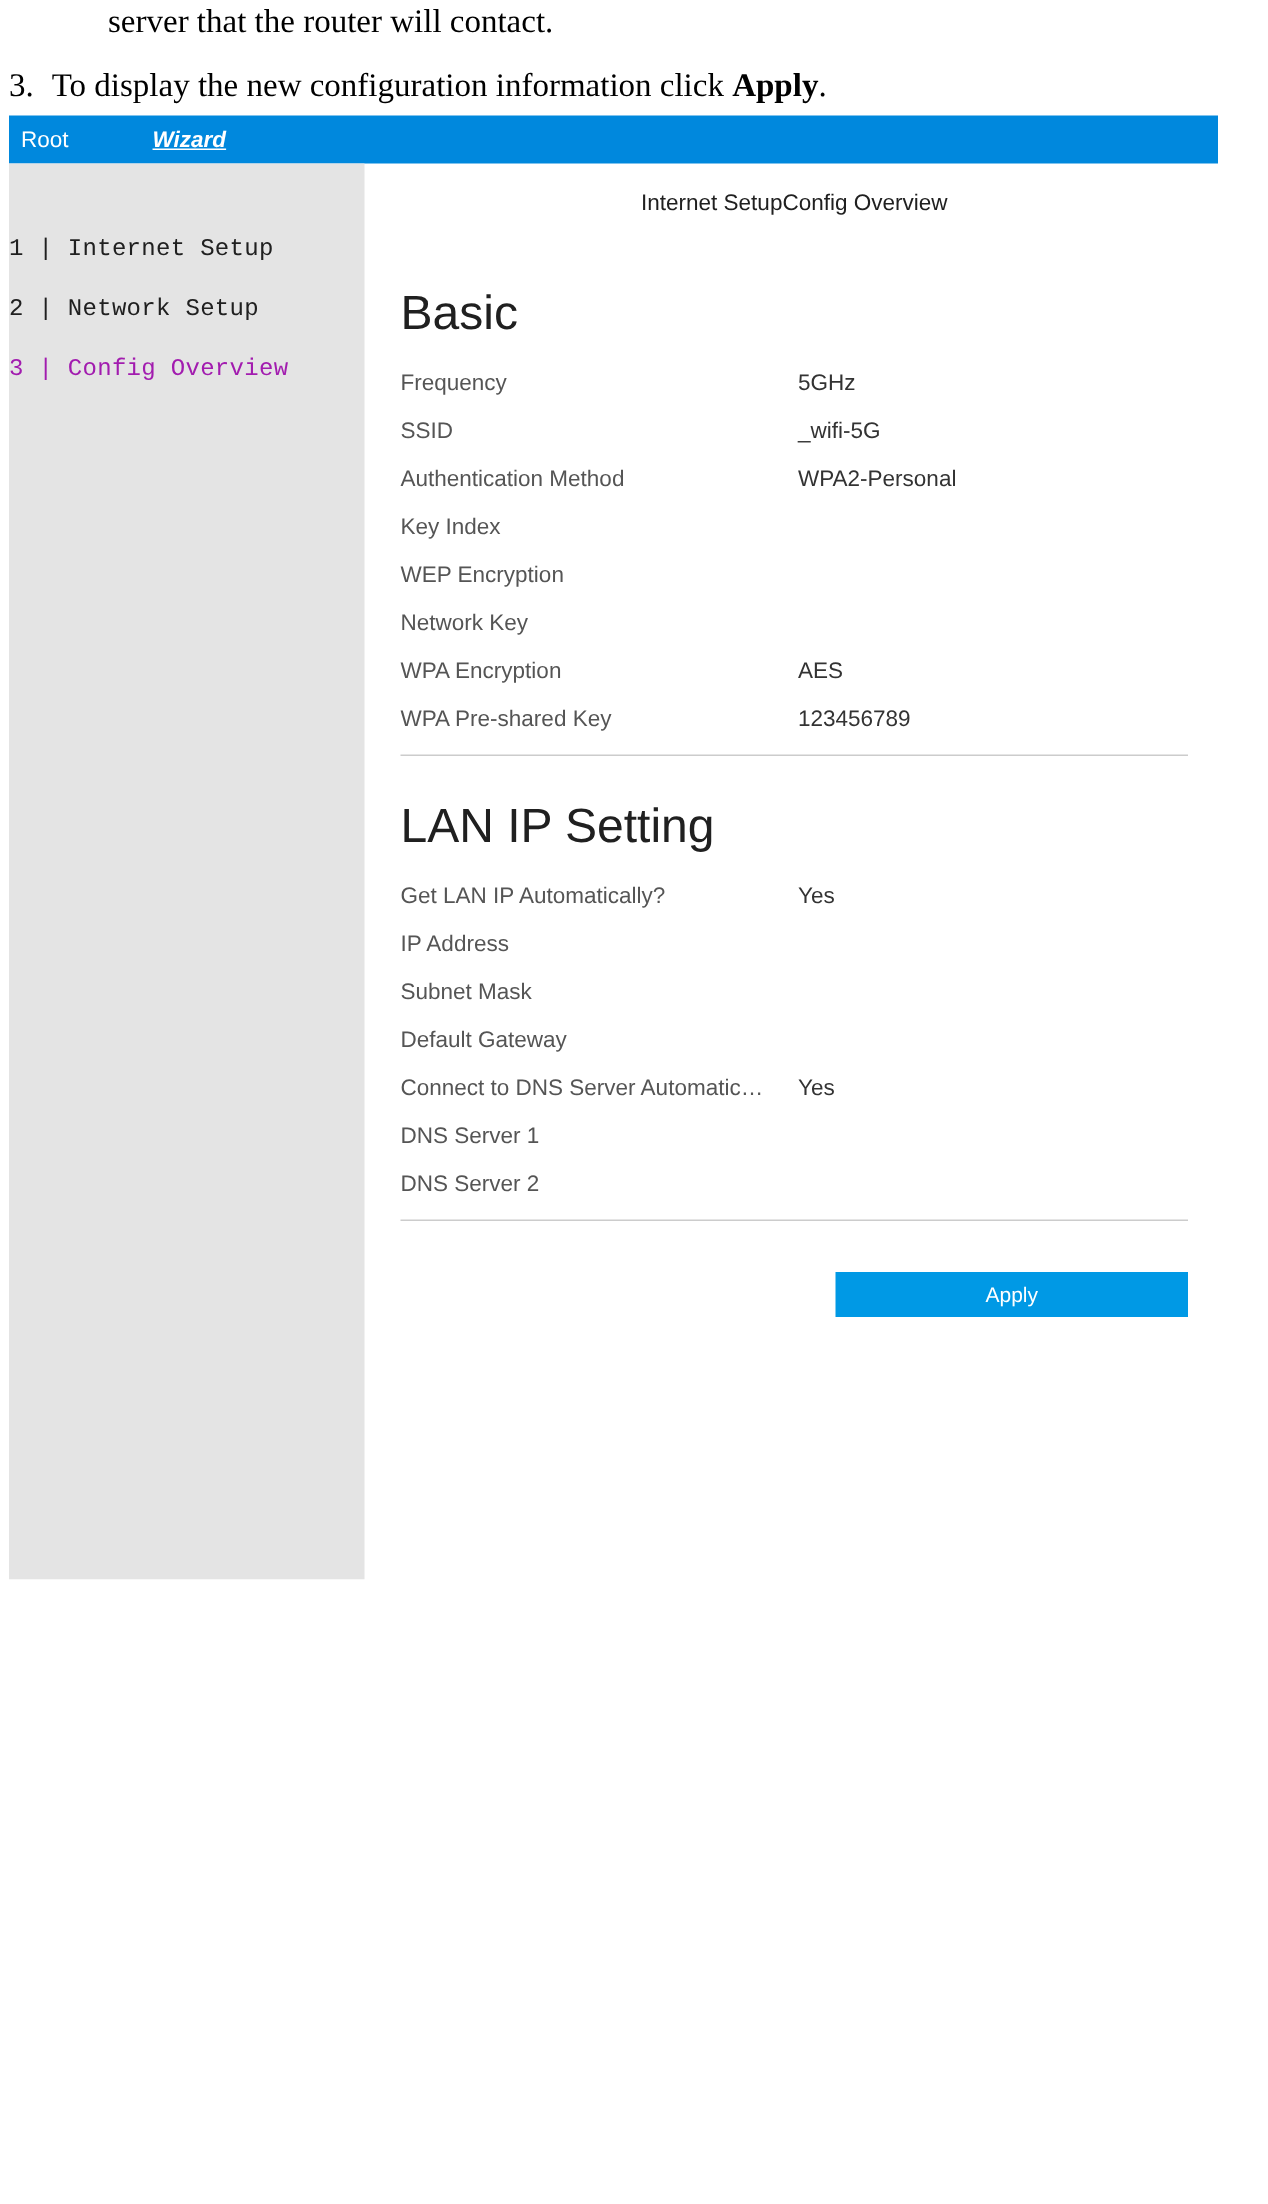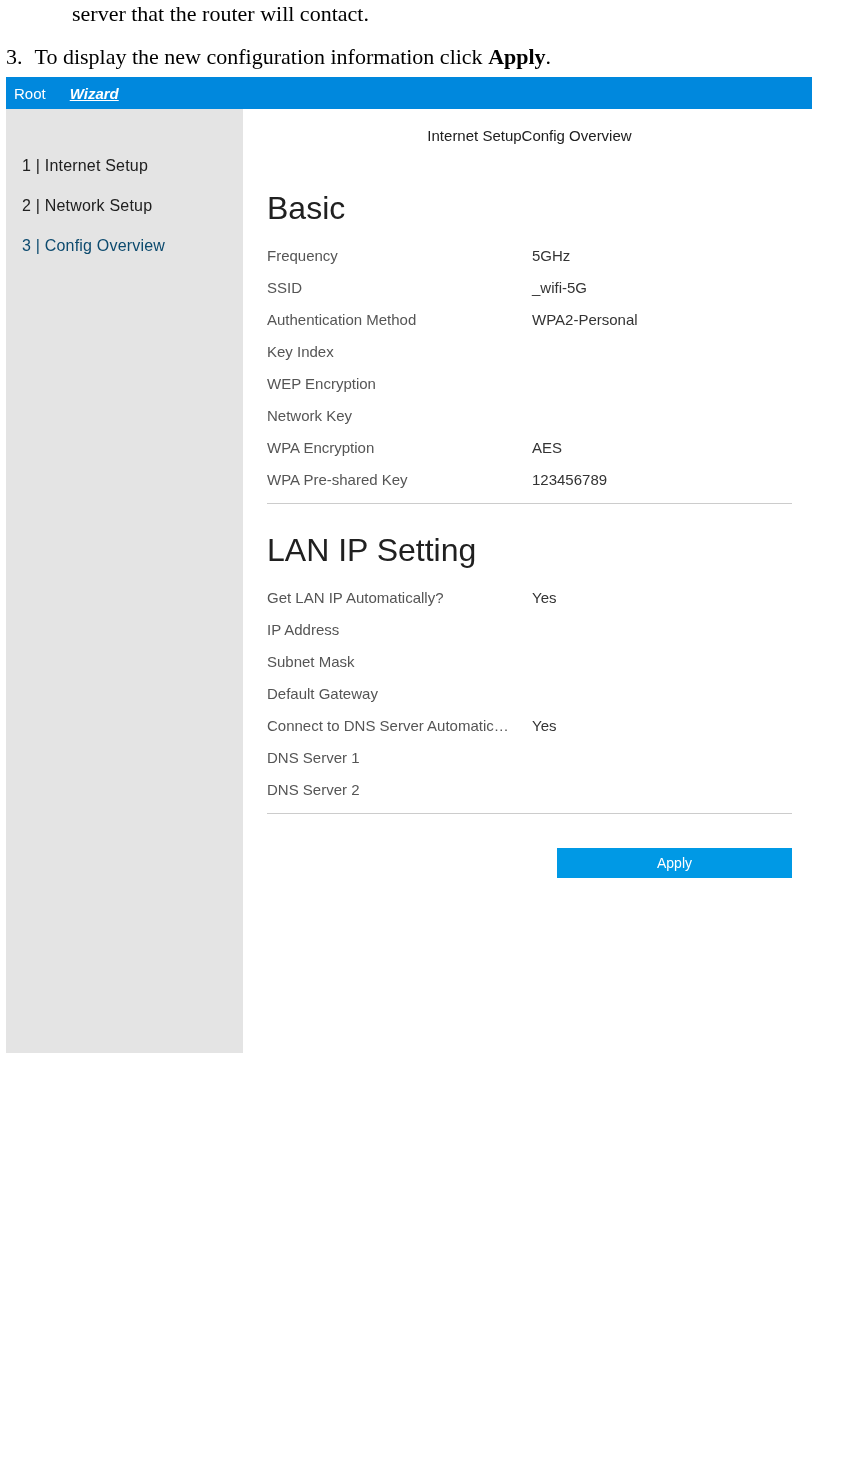--- a/index.html
+++ b/index.html
@@ -47,41 +47,43 @@
     }
     .topbar .root-link {
       color: #ffffff;
       text-align: center;
     }
     .topbar .wizard-link {
       color: #ffffff;
       font-weight: bold;
       font-style: italic;
       text-decoration: underline;
+      margin-left: 32px;
     }
     .main-area {
       display: flex;
       width: 806px;
     }
     .sidebar {
       background: #e4e4e4;
       width: 237px;
       padding-top: 48px;
-      padding-left: 16px;
+      padding-left: 0;
       flex-shrink: 0;
       min-height: 944px;
+      font-family: Liberation Mono, monospace;
     }
     .sidebar-item {
       font-size: 16px;
       color: #202020;
       margin-bottom: 22px;
       letter-spacing: 0.2px;
     }
     .sidebar-item.active {
-      color: #0c4a6e;
+      color: #a21caf;
     }
     .content {
       flex: 1;
       padding-left: 24px;
       padding-top: 18px;
       padding-right: 20px;
       padding-bottom: 20px;
     }
     .breadcrumb {
       font-size: 15px;

